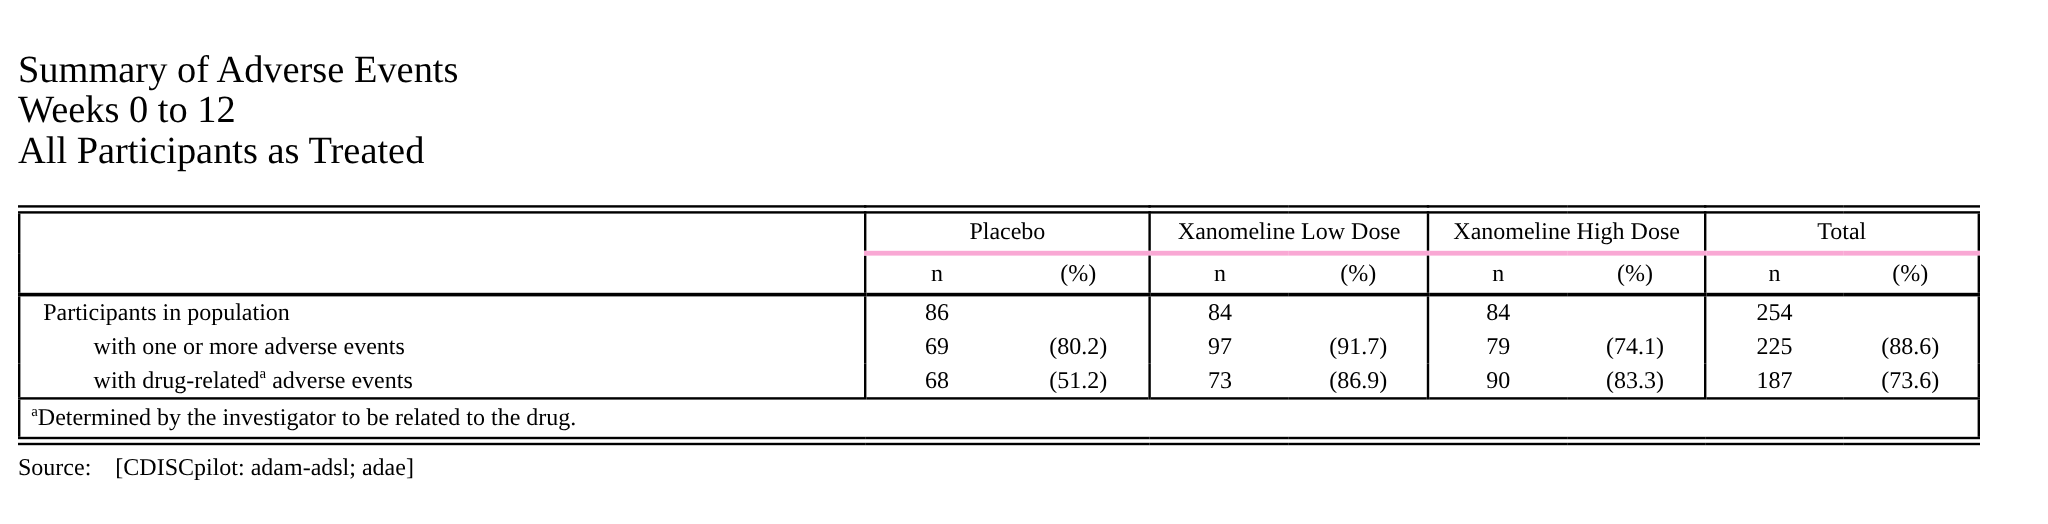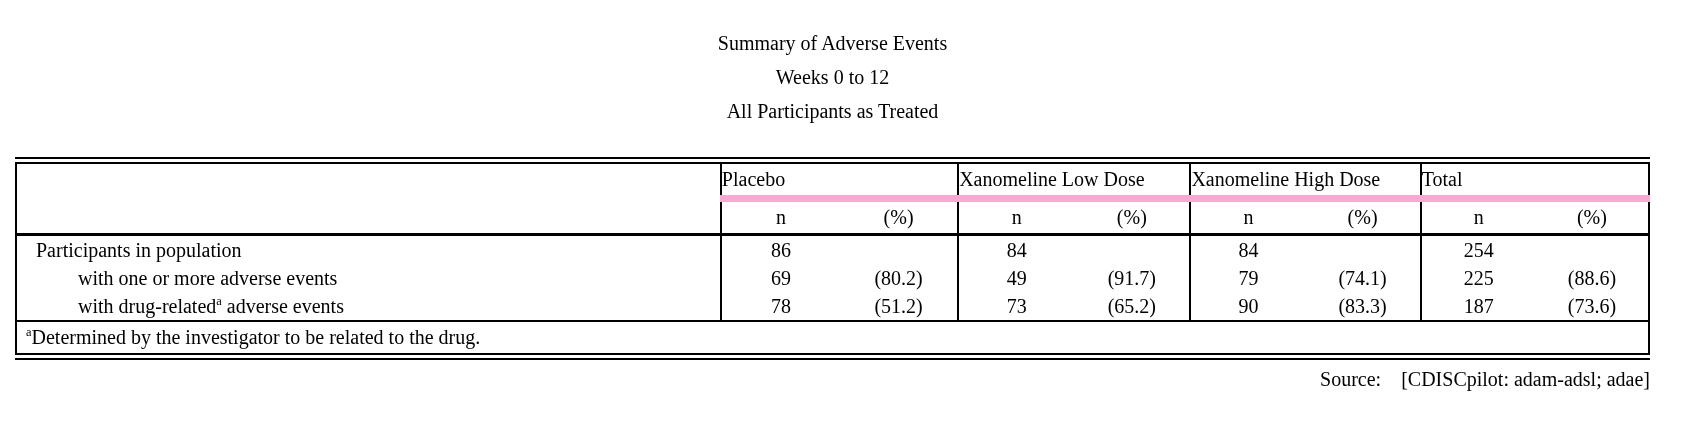--- a/index.html
+++ b/index.html
@@ -8,61 +8,61 @@
     width: 1707px;
     height: 437px;
     background: #ffffff;
     color: #000000;
     font-family: "Liberation Serif", "DejaVu Serif", serif;
     overflow: hidden;
   }
   .title-block {
     width: 1635px;
     margin: 0 0 0 15px;
-    padding-top: 26px;
-    text-align: center;
-    font-size: 20px;
+    padding-top: 40px;
+    text-align: left;
+    font-size: 32px;
     line-height: 34px;
   }
   .aetable {
     border-collapse: collapse;
     table-layout: fixed;
     width: 1635px;
     margin: 29px 0 0 15px;
     border-left: 2px solid #000;
     border-right: 2px solid #000;
     border-top: 7px double #000;
     border-bottom: 7px double #000;
     font-size: 20px;
   }
   .aetable td { padding: 0; vertical-align: middle; overflow: hidden; white-space: nowrap; }
   .grp-h {
-    text-align: left;
+    text-align: center;
     border-left: 2px solid #000;
-    border-bottom: 7px solid #f9a8d4;
+    border-bottom: 4px solid #f9a8d4;
     height: 31px;
   }
   .stub-h { height: 31px; }
   tr.subhead td { height: 31px; border-bottom: 3px solid #000; text-align: center; }
   tr.subhead td.stub-h2 { border-bottom: 3px solid #000; }
   .colsep { border-left: 2px solid #000; }
   tr.data td { height: 28px; text-align: center; margin-top: 20px; }
   td.lbl { text-align: left !important; padding-left: 19px !important; }
   td.lbl.indent { padding-left: 61px !important; }
   tr.footnote td {
     border-top: 2px solid #000;
     height: 31px;
     text-align: left;
     padding-left: 9px;
   }
   sup { font-size: 0.62em; line-height: 0; }
   .source-line {
     width: 1635px;
     margin: 8px 0 0 15px;
-    text-align: right;
+    text-align: left;
     font-size: 20px;
     white-space: pre;
   }
 </style>
 </head>
 <body>
 
 <div class="page">
 
   <div class="title-block">
@@ -114,34 +114,34 @@
       <td class="colsep">84</td>
       <td></td>
       <td class="colsep">254</td>
       <td></td>
     </tr>
 
     <tr class="data">
       <td class="lbl indent"><span>with one or more adverse events</span><sup></sup><span></span></td>
       <td class="colsep">69</td>
       <td>(80.2)</td>
-      <td class="colsep">49</td>
+      <td class="colsep">97</td>
       <td>(91.7)</td>
       <td class="colsep">79</td>
       <td>(74.1)</td>
       <td class="colsep">225</td>
       <td>(88.6)</td>
     </tr>
 
     <tr class="data">
       <td class="lbl indent"><span>with drug-related</span><sup>a</sup><span> adverse events</span></td>
-      <td class="colsep">78</td>
+      <td class="colsep">68</td>
       <td>(51.2)</td>
       <td class="colsep">73</td>
-      <td>(65.2)</td>
+      <td>(86.9)</td>
       <td class="colsep">90</td>
       <td>(83.3)</td>
       <td class="colsep">187</td>
       <td>(73.6)</td>
     </tr>
 
 
     <tr class="footnote">
       <td colspan="9"><sup>a</sup><span>Determined by the investigator to be related to the drug.</span></td>
     </tr>

